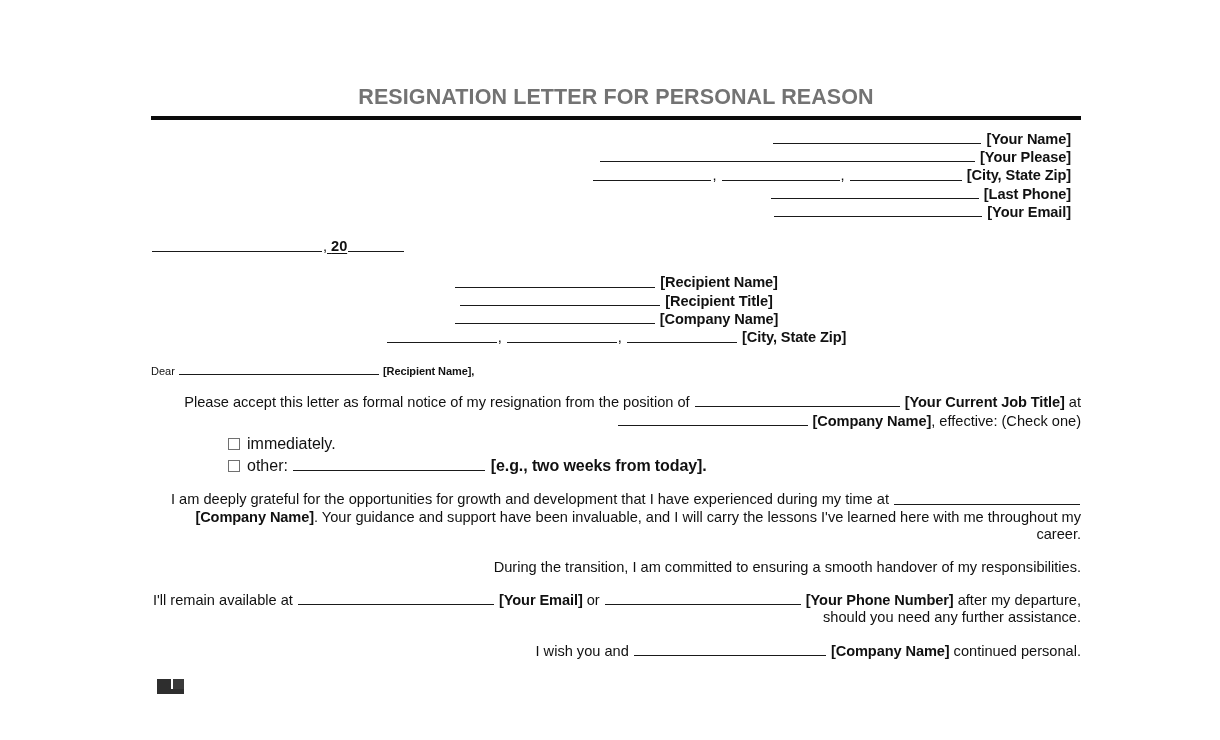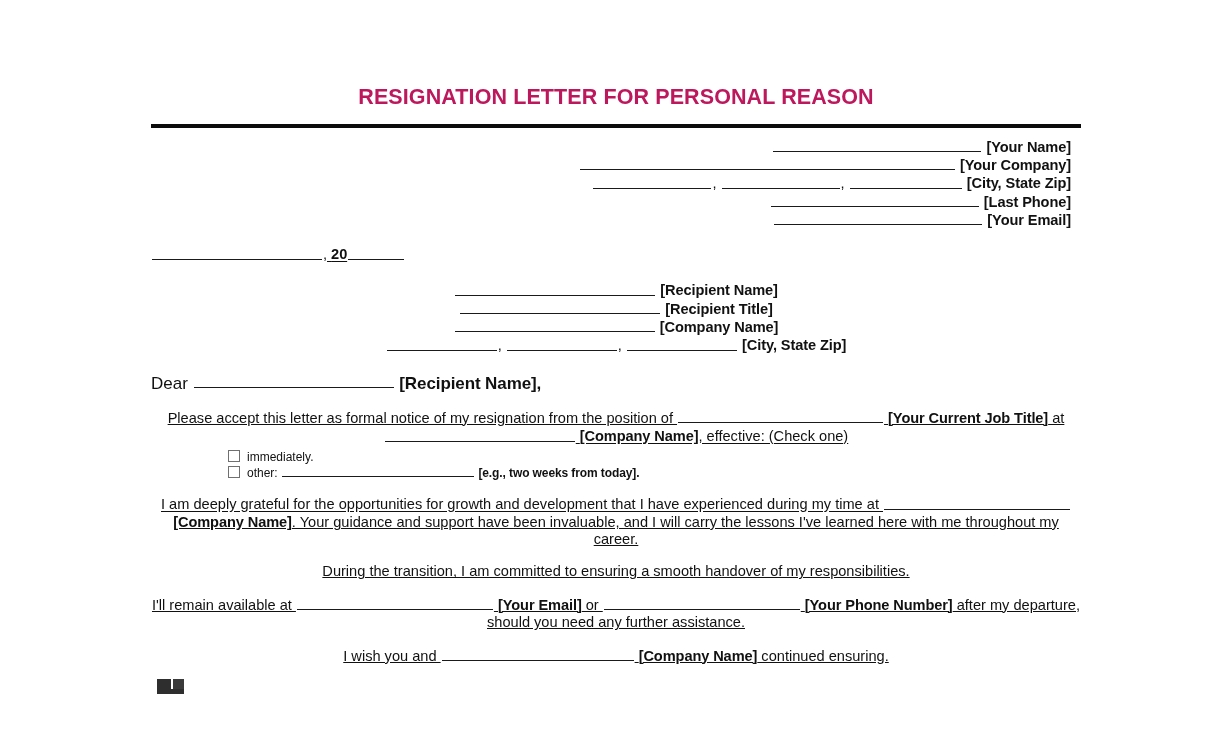--- a/index.html
+++ b/index.html
@@ -28,22 +28,22 @@
     width: 930px;
   }
 
   
   .title {
     text-align: center;
     font-size: 21.5px;
     font-weight: bold;
     letter-spacing: 0.1px;
     line-height: 1.1;
-    color: #be185d;
-    padding-bottom: 14px;
+    color: #737373;
+    padding-bottom: 6px;
   }
   .title-rule {
     height: 4px;
     background: #0b0b0b;
     width: 930px;
     margin: 0 0 10px 0;
   }
 
   
   .blank {
@@ -85,40 +85,39 @@
     line-height: 1.16;
     margin-bottom: 17px;
     text-align: center;
   }
   .recipient-line {
     white-space: nowrap;
   }
 
   
   .salutation {
-    font-size: 17px;
+    font-size: 11px;
     line-height: 1.2;
     margin-bottom: 15px;
     white-space: nowrap;
   }
 
   
   .para {
     font-size: 14.6px;
     line-height: 1.18;
     margin-bottom: 15px;
-    text-align: center;
-    text-decoration: underline;
+    text-align: right;
   }
   .para.tight { margin-bottom: 3px; }
 
   
   .options {
     margin: 2px 0 14px 0;
-    font-size: 12px;
+    font-size: 16px;
     line-height: 1.35;
   }
   .option-row {
     white-space: nowrap;
     padding-left: 77px;
   }
   .checkbox {
     display: inline-block;
     width: 10px;
     height: 10px;
@@ -173,21 +172,21 @@
     <div class="title">RESIGNATION LETTER FOR PERSONAL REASON</div>
     <div class="title-rule"></div>
 
     <div class="sender-block">
       <div class="sender-line">
         <span class="blank" style="width:208px"></span>
         <span class="tag">[Your Name]</span>
       </div>
       <div class="sender-line">
         <span class="blank" style="width:375px"></span>
-        <span class="tag">[Your Company]</span>
+        <span class="tag">[Your Please]</span>
       </div>
       <div class="sender-line">
         <span class="blank" style="width:118px"></span><span>,</span>
         <span class="blank" style="width:118px"></span><span>,</span>
         <span class="blank" style="width:112px"></span>
         <span class="tag">[City, State Zip]</span>
       </div>
       <div class="sender-line">
         <span class="blank" style="width:208px"></span>
         <span class="tag">[Last Phone]</span>
@@ -253,21 +252,21 @@
     <div class="para">During the transition, I am committed to ensuring a smooth handover of my responsibilities.</div>
 
     <div class="para">
       <span>I'll remain available at </span><span class="blank" style="width:196px"></span>
       <span class="tag">[Your Email]</span><span> or </span><span class="blank" style="width:196px"></span>
       <span class="tag">[Your Phone Number]</span><span> after my departure, should you need any further assistance.</span>
     </div>
 
     <div class="para">
       <span>I wish you and </span><span class="blank" style="width:192px"></span>
-      <span class="tag">[Company Name]</span><span> continued ensuring.</span>
+      <span class="tag">[Company Name]</span><span> continued personal.</span>
     </div>
 
   </div>
 
   <div class="logo">
     <div class="logo-base"></div>
     <div class="logo-notch"></div>
     <div class="logo-inner"></div>
   </div>
 

